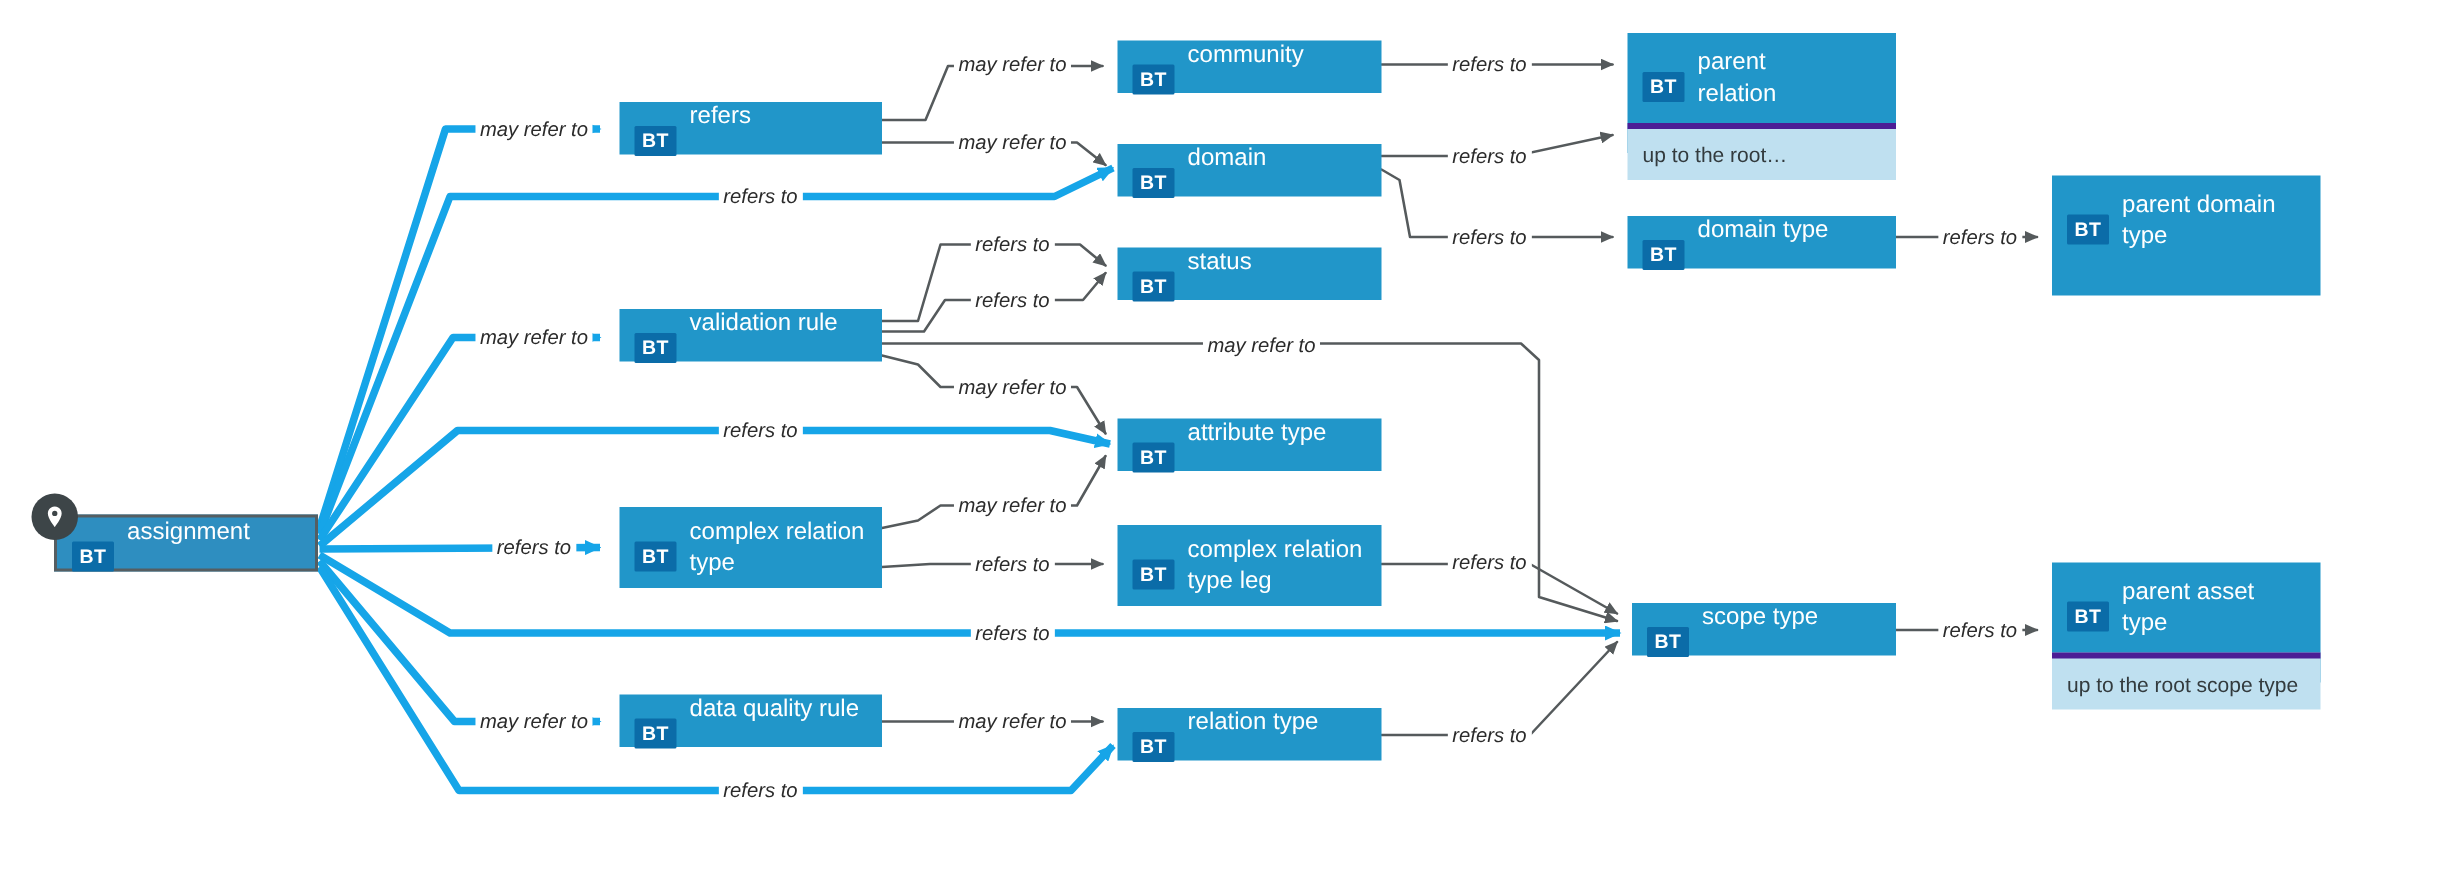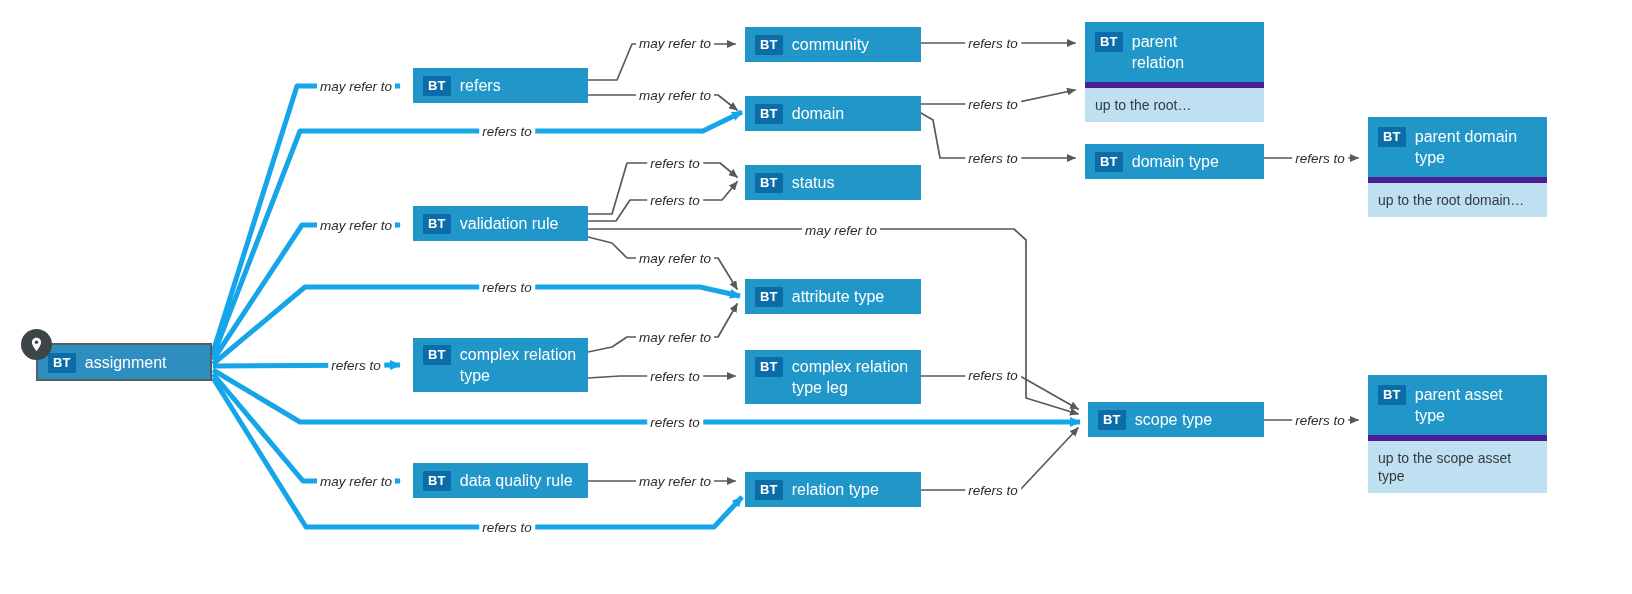--- a/index.html
+++ b/index.html
@@ -33,21 +33,21 @@
   .badge{
     background:#0b6ca8;
     color:#ffffff;
     font-size:13px;
     font-weight:bold;
     letter-spacing:.2px;
     line-height:18px;
     padding:1px 5px 1px 5px;
     border-radius:1px;
     flex:0 0 auto;
-    margin-top:1px;
+    margin-top:17px;
   }
   .nlabel{
     font-size:16px;
     font-weight:normal;
     line-height:21px;
     margin-left:9px;
     color:#ffffff;
     white-space:pre-line;
   }
   
@@ -56,21 +56,21 @@
     display:flex;align-items:flex-start;
     padding:9px 10px 9px 10px;
   }
   .node.stacked .foot{
     background:#bfe0f0;
     color:#333b3e;
     font-size:14px;
     font-weight:normal;
     line-height:18px;
     padding:8px 10px;
-    border-top:6px solid #4c1d95;
+    border-top:4px solid #4c1d95;
   }
 
   
   .elabel{
     position:absolute;
     font-size:13.5px;
     color:#2b2b2b;
     background:#ffffff;
     line-height:15px;
     padding:0 3px;
@@ -272,29 +272,28 @@
           <span class="badge">BT</span>
           <span class="nlabel">scope type</span>
         </div>
       </div>
       <div class="node stacked" style="left: 1368px; top: 117px; width: 179px; height: 80px;">
         <div class="head">
           <span class="badge">BT</span>
           <span class="nlabel">parent domain
 type</span>
         </div>
-        <div class="foot">up to the root domain…</div>
       </div>
       <div class="node stacked" style="left: 1368px; top: 375px; width: 179px; height: 80px;">
         <div class="head">
           <span class="badge">BT</span>
           <span class="nlabel">parent asset
 type</span>
         </div>
-        <div class="foot">up to the scope asset type</div>
+        <div class="foot">up to the root scope type</div>
       </div>
     </div>
 
   <div class="pin" style="left:21px;top:329px;">
     <svg width="17" height="17" viewBox="0 0 24 24" aria-hidden="true">
       <path d="M12 2.4c-3.6 0-6.5 2.9-6.5 6.5 0 4.9 6.5 12.7 6.5 12.7s6.5-7.8 6.5-12.7c0-3.6-2.9-6.5-6.5-6.5z" fill="#ffffff"></path>
       <circle cx="12" cy="8.9" r="2.5" fill="#3d4548"></circle>
     </svg>
   </div>
 

